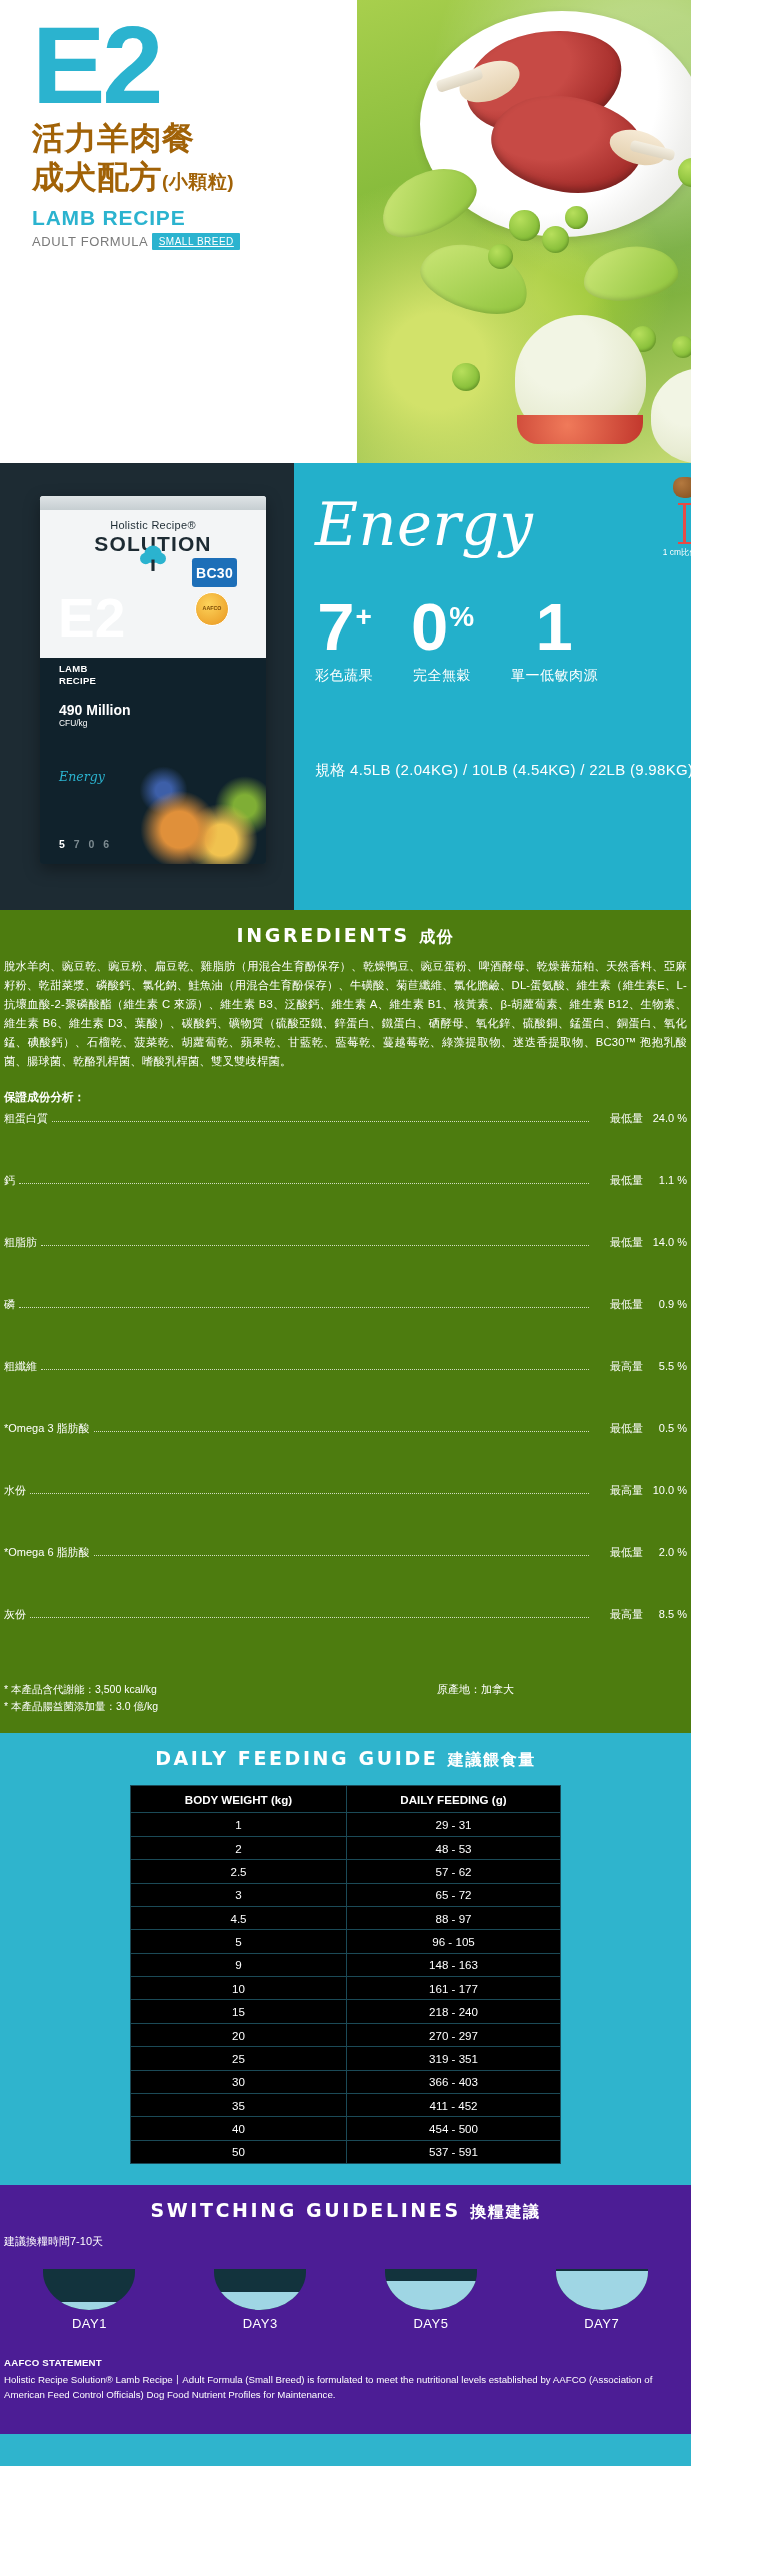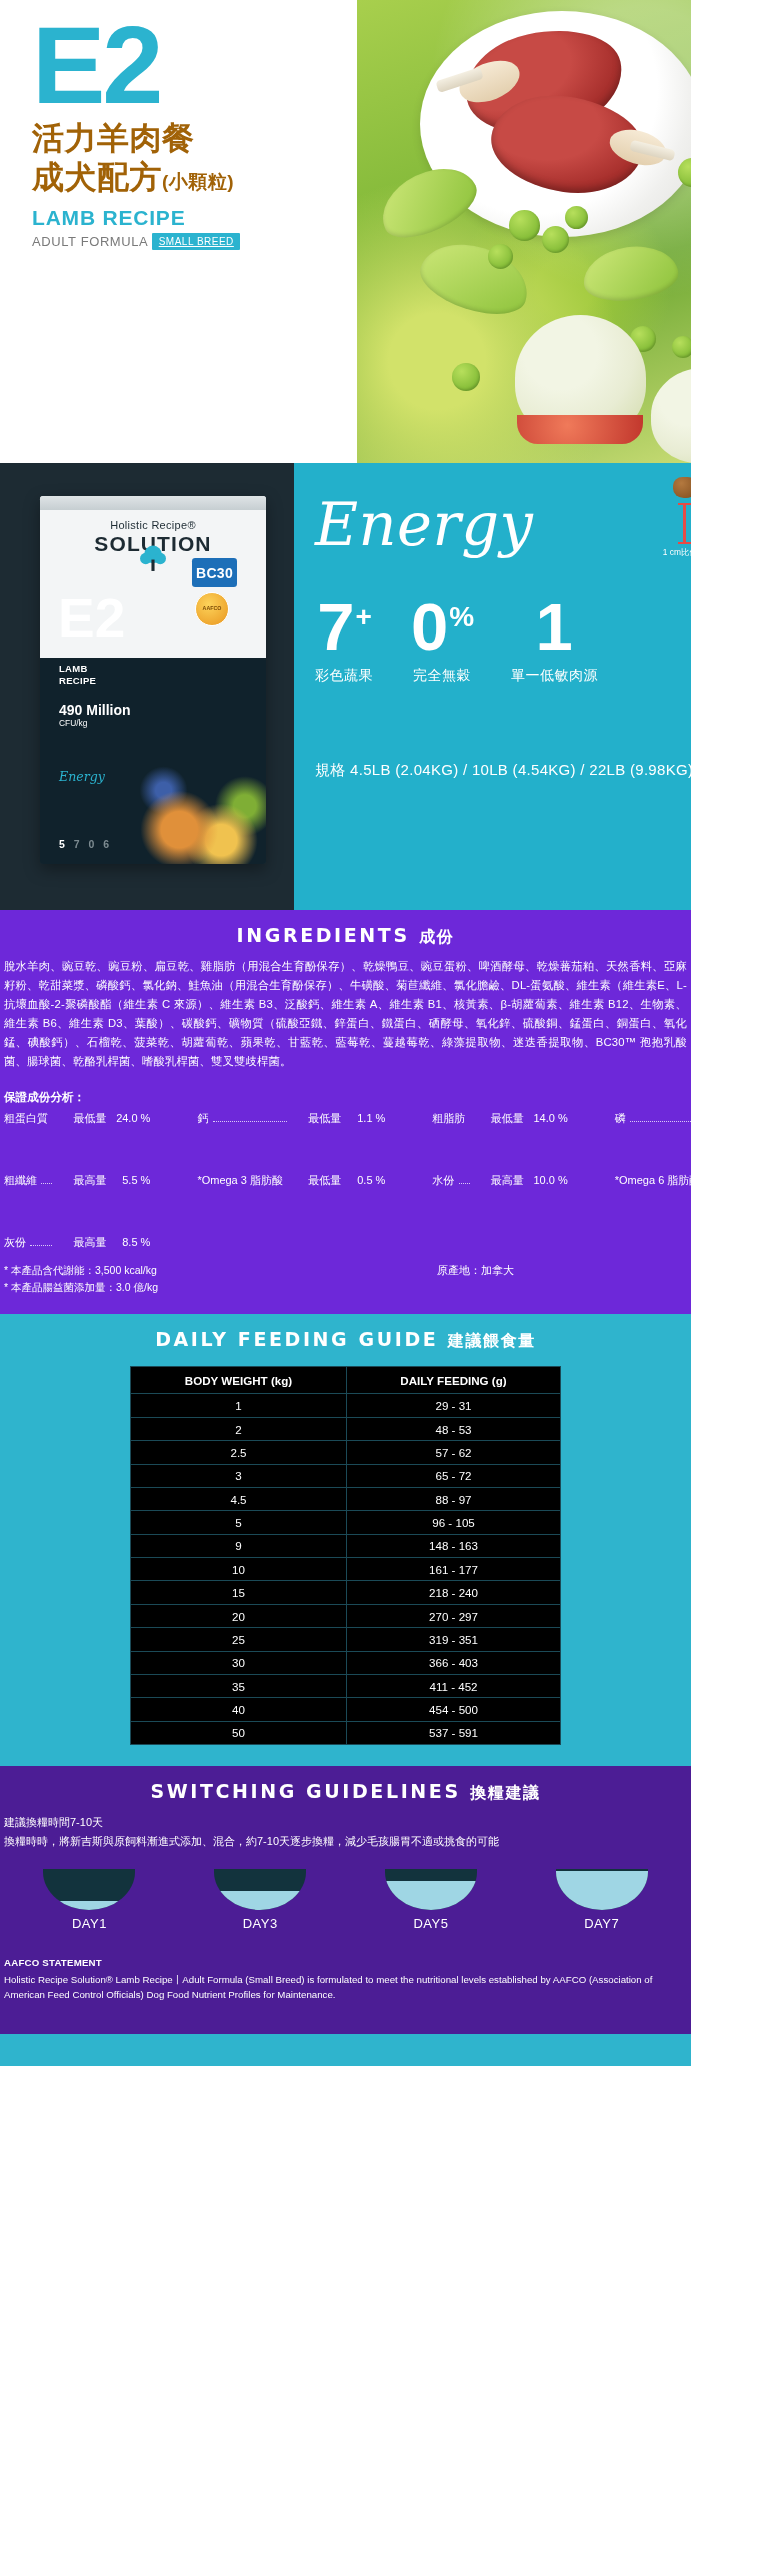--- a/index.html
+++ b/index.html
@@ -263,21 +263,21 @@
   .num-cap { margin-top: 9.5px; font-size: 14px; letter-spacing: 0.5px; }
 
   .spec-line {
     position: absolute; left: 315px; top: 298px;
     color: #ffffff; font-size: 15px; letter-spacing: 0.3px;
   }
 
   
   .ing-section {
     position: relative;
-    background: #6d28d9;
+    background: #4d7c0f;
     padding: 0 0 19px;
   }
   .section-head {
     text-align: center;
     padding: 13.7px 0 9.5px;
     color: #ffffff;
   }
   .section-head .en {
     font-size: 19px; font-weight: bold; letter-spacing: 2.6px;
     font-family: "DejaVu Sans", sans-serif;
@@ -288,21 +288,21 @@
     color: #ffffff; font-size: 11.3px; line-height: 1.68;
     letter-spacing: 0.2px;
     text-align: justify;
   }
   .analysis-title {
     width: 683px; margin: 19px auto 6.3px;
     color: #ffffff; font-size: 11.6px; font-weight: bold;
   }
   .analysis-grid {
     width: 683px; margin: 0 auto;
-    display: grid; grid-template-columns: 1fr 1fr 1fr 1fr; column-gap: 47px; row-gap: 3.2px;
+    display: grid; grid-template-columns: 1fr; column-gap: 47px; row-gap: 3.2px;
     color: #ffffff; font-size: 11px; gap: 47px;
   }
   .an-row { display: flex; align-items: baseline; }
   .an-name { white-space: nowrap; }
   .an-dots { flex: 1; border-bottom: 1.1px dotted rgba(255,255,255,0.75); margin: 0 4.2px 3.2px; }
   .an-qual { width: 50px; text-align: right; }
   .an-val { width: 44px; text-align: right; }
   .notes {
     width: 683px; margin: 11.6px auto 0;
     color: #ffffff; font-size: 10.5px; line-height: 1.6;
@@ -636,21 +636,20 @@
       </table>
     </div>
   </div>
 
   <div class="switch-section">
     <div class="section-head">
       <span class="en">SWITCHING GUIDELINES</span><span class="cn">換糧建議</span>
     </div>
     <div class="switch-body">
       <div>建議換糧時間7-10天</div>
-      <div>換糧時時，將新吉斯與原飼料漸進式添加、混合，約7-10天逐步換糧，減少毛孩腸胃不適或挑食的可能</div>
     </div>
 
     <div class="bowls">
       <div class="bowl-item">
         <div class="bowl">
             <div class="fill" style="height:20%"></div>
           </div>
         <div class="bowl-label">DAY1</div>
       </div>
       <div class="bowl-item">

